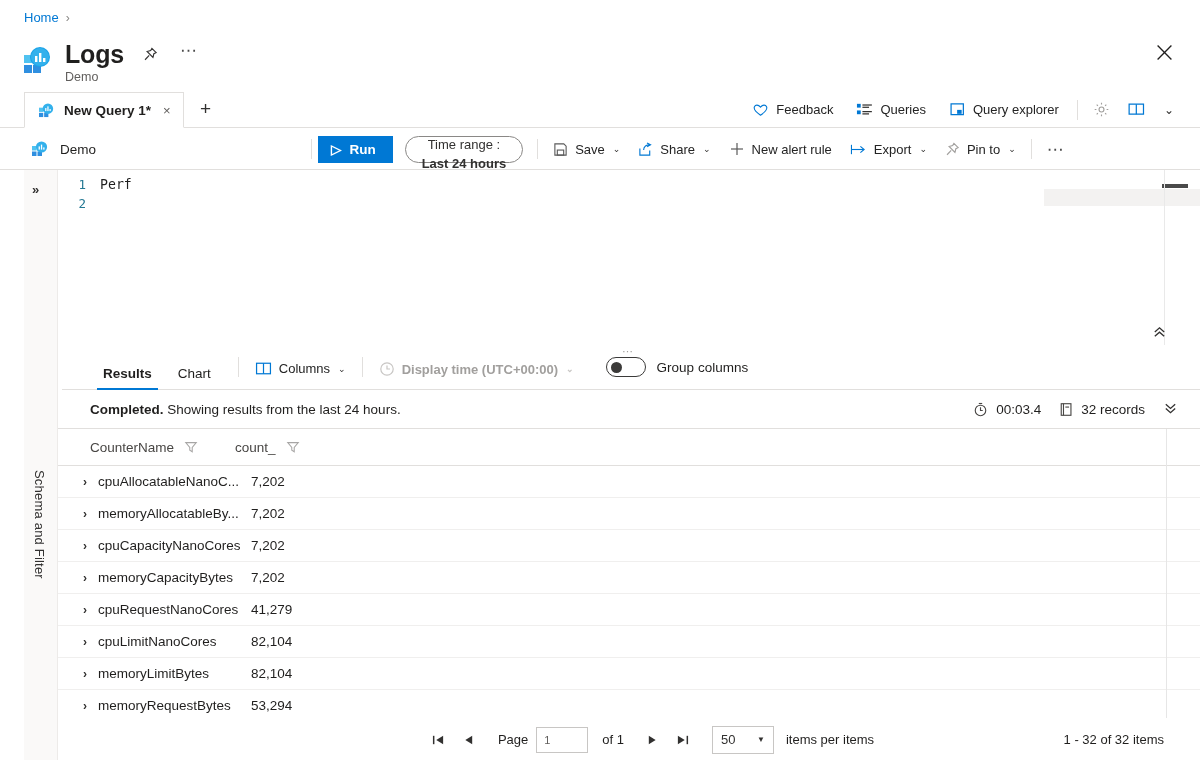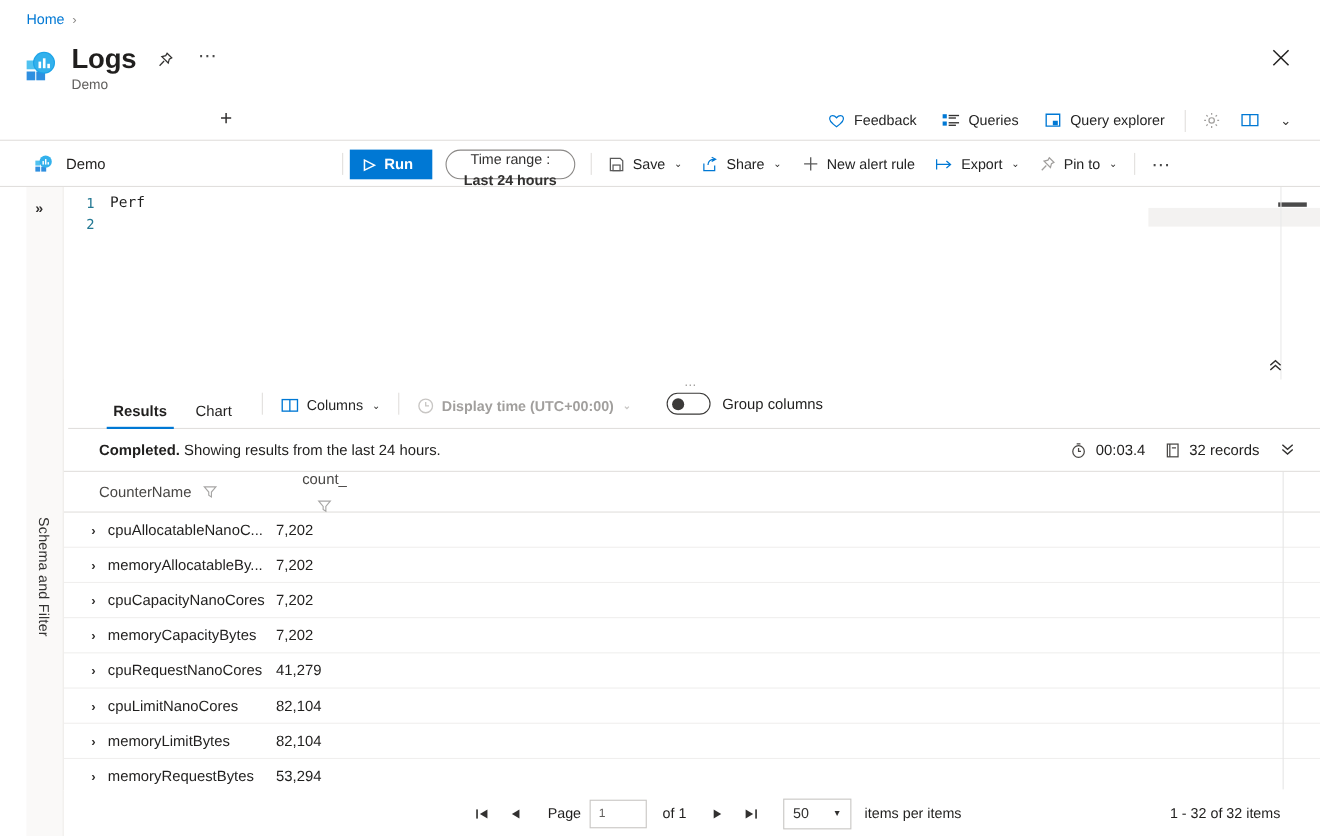--- a/index.html
+++ b/index.html
@@ -213,21 +213,21 @@
   .grid-head {
     height: 37px; display: flex; align-items: center;
     border-bottom: 1px solid #e1dfdd; padding-left: 32px;
     background: #fff;
   }
   .gh {
     font-size: 13.5px; color: #484644; display: flex; align-items: center;
     gap: 10px; cursor: pointer;
   }
   .gh-1 { width: 145px; }
-  .gh-2 { width: 120px; flex-direction: column; }
+  .gh-2 { width: 120px; }
   .funnel { opacity: .55; }
   .grow {
     height: 32px; display: flex; align-items: center;
     border-bottom: 1px solid #f0efee; padding-left: 14px;
   }
   .expander {
     width: 26px; font-size: 12px; color: #323130; cursor: pointer;
     display: flex; align-items: center; justify-content: center; font-weight: 600;
   }
   .cell-name { width: 153px; font-size: 13.5px; color: #201f1e; }
@@ -307,20 +307,33 @@
   </div>
 
   <span class="close-x">
     <svg width="17" height="17" viewBox="0 0 16 16" stroke="#201f1e" stroke-width="1.25">
       <line x1="1.5" y1="1.5" x2="14.5" y2="14.5"></line>
         <line x1="14.5" y1="1.5" x2="1.5" y2="14.5"></line>
     </svg>
   </span>
 
   <div class="tabstrip">
+    <div class="qtab">
+      <svg width="15" height="15" viewBox="0 0 16 16">
+        <rect x="0" y="5" width="4.5" height="4.5" fill="#50c2f0"></rect>
+        <rect x="0" y="10.5" width="4.5" height="4.5" fill="#2f8fe0"></rect>
+        <rect x="5.5" y="10.5" width="4.5" height="4.5" fill="#2f8fe0"></rect>
+        <circle cx="9.5" cy="6" r="5.6" fill="#33b1ec"></circle>
+        <rect x="6.6" y="5.4" width="1.3" height="3.2" fill="#fff"></rect>
+        <rect x="8.9" y="3.6" width="1.3" height="5" fill="#fff"></rect>
+        <rect x="11.2" y="6.4" width="1.3" height="2.2" fill="#fff"></rect>
+      </svg>
+      <span class="qtab-label">New Query 1*</span>
+      <span class="qtab-close">×</span>
+    </div>
     <span class="tab-add">+</span>
 
     <div class="top-actions">
       <div class="taction">
         <svg width="17" height="17" viewBox="0 0 18 18" fill="none" stroke="#0078d4" stroke-width="1.2">
           <path d="M9 15 C3 11 1.6 8.2 2.6 6 C3.6 3.9 6.6 3.8 9 6.4 C11.4 3.8 14.4 3.9 15.4 6 C16.4 8.2 15 11 9 15 Z"></path>
         </svg>
         <span>Feedback</span>
       </div>
       <div class="taction">

